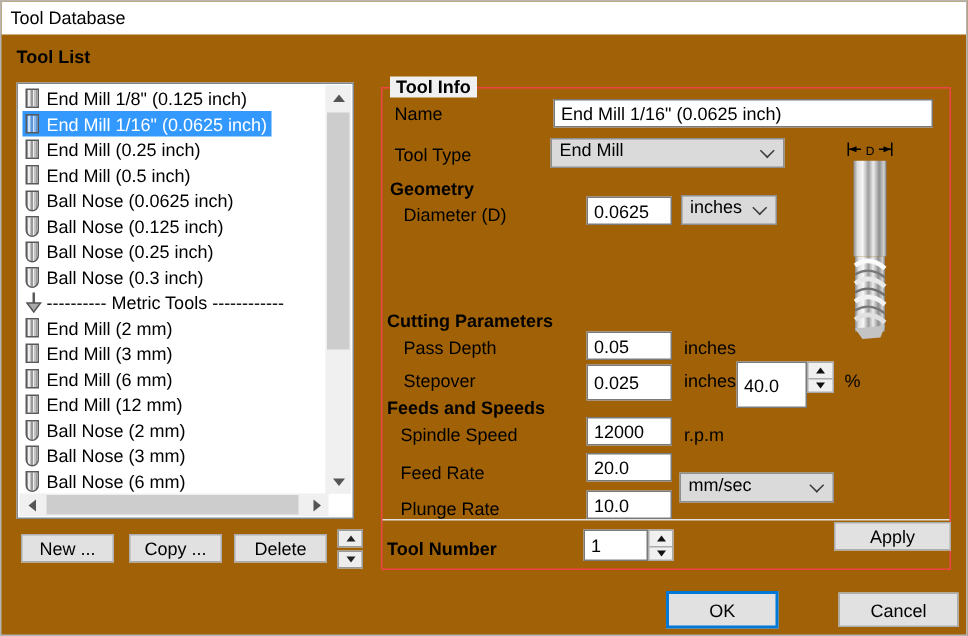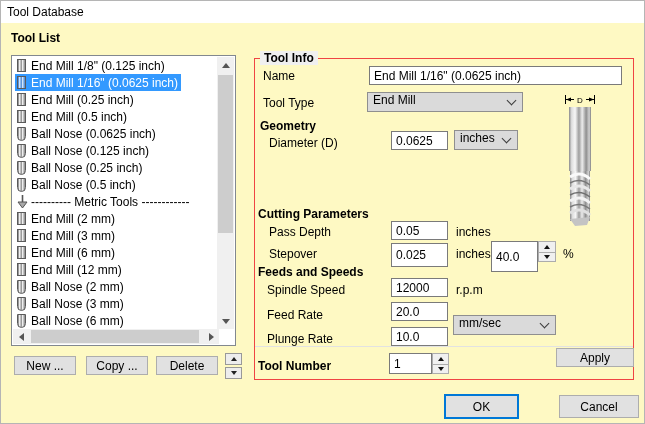--- a/index.html
+++ b/index.html
@@ -1,19 +1,19 @@
 <!DOCTYPE html>
 <html><head>
 <meta charset="utf-8">
 <style>
   * { margin:0; padding:0; box-sizing:border-box; }
   html,body { background:#c9c9c9; }
   body { font-family:"Liberation Sans", sans-serif; font-size:12px; color:#000; }
 
-  .window { position:relative; width:645px; height:424px; background:#fef9c3;
+  .window { position:relative; width:645px; height:424px; background:#a16207;
             border:1px solid #b5b5b5; overflow:hidden; }
 
   .titlebar { position:absolute; left:0; top:0; width:100%; height:22px; background:#ffffff; }
   .titlebar .title { position:absolute; left:6px; top:4px; font-size:12px; color:#000; }
 
   .grouplabel { font-weight:bold; font-size:12px; }
 
   
   .listbox { position:absolute; left:10px; top:54px; width:225px; height:291px;
              background:#fff; border:1px solid #82888f; }
@@ -130,21 +130,21 @@
         </div>
         <div class="row">
           <span class="rowsel">
             <span class="icon-ball-nose"></span>
             <span>Ball Nose (0.25 inch)</span>
           </span>
         </div>
         <div class="row">
           <span class="rowsel">
             <span class="icon-ball-nose"></span>
-            <span>Ball Nose (0.5 inch)</span>
+            <span>Ball Nose (0.3 inch)</span>
           </span>
         </div>
         <div class="row">
           <span class="rowsel">
             <span class="icon-arrow-down"><svg width="11" height="15" viewBox="0 0 11 15">
                 <line x1="5.5" y1="1" x2="5.5" y2="8" stroke="#555" stroke-width="1.6"></line>
                 <polygon points="1,8 10,8 5.5,14" fill="#a9a9a9" stroke="#555" stroke-width="1"></polygon>
               </svg></span>
             <span>---------- Metric Tools ------------</span>
           </span>

